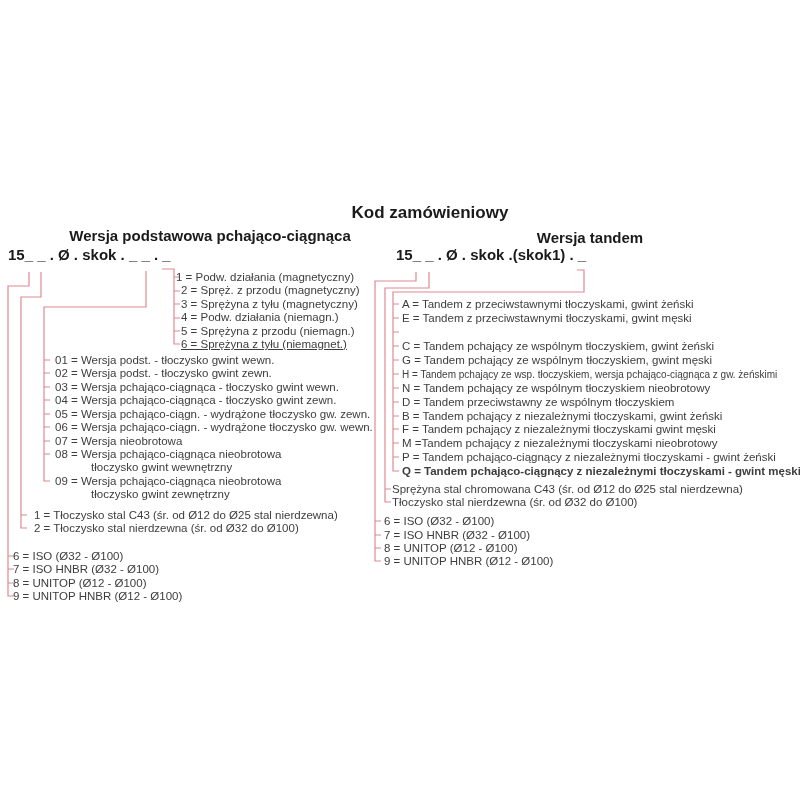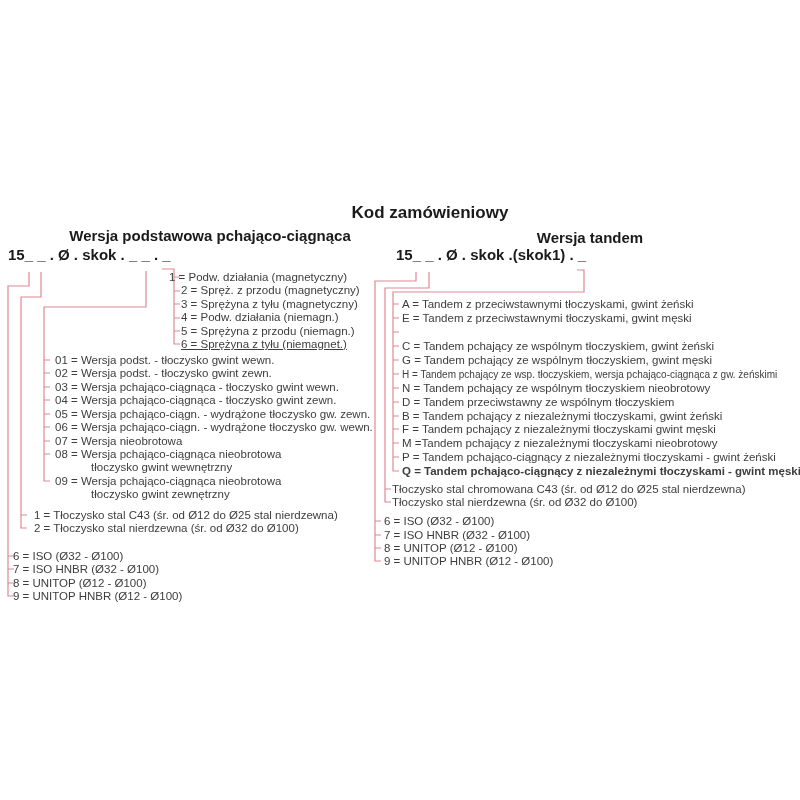--- a/index.html
+++ b/index.html
@@ -31,21 +31,21 @@
     <path d="M577,270 H584 V292 H393 V471 H399 M393,304 h6 M393,318 h6 M393,332 h6 M393,346 h6 M393,360 h6 M393,374 h6 M393,388 h6 M393,402 h6 M393,416 h6 M393,429 h6 M393,443 h6 M393,457 h6"></path>
   </svg>
 
   <div class="hdr title" style="left:270px;top:203px;width:320px;">Kod zamówieniowy</div>
   <div class="hdr subhdr" style="left:30px;top:227px;width:360px;">Wersja podstawowa pchająco-ciągnąca</div>
   <div class="hdr subhdr" style="left:470px;top:229px;width:240px;">Wersja tandem</div>
 
   <div class="code" style="left:8px;top:246px;">15_ _ . Ø . skok . _ _ . _</div>
   <div class="code" style="left:396px;top:246px;text-align:right;">15_ _ . Ø . skok .(skok1) . _</div>
 
-  <div class="t" style="left:169px;top:271px;">1 = Podw. działania (magnetyczny)</div>
+  <div class="t" style="left:176px;top:271px;">1 = Podw. działania (magnetyczny)</div>
   <div class="t" style="left:181px;top:284px;">2 = Spręż. z przodu (magnetyczny)</div>
   <div class="t" style="left:181px;top:298px;">3 = Sprężyna z tyłu (magnetyczny)</div>
   <div class="t" style="left:181px;top:311px;">4 = Podw. działania (niemagn.)</div>
   <div class="t" style="left:181px;top:325px;">5 = Sprężyna z przodu (niemagn.)</div>
   <div class="t" style="left:181px;top:338px;text-decoration:underline;">6 = Sprężyna z tyłu (niemagnet.)</div>
 
   <div class="t" style="left:55px;top:354px;">01 = Wersja podst. - tłoczysko gwint wewn.</div>
   <div class="t" style="left:55px;top:367px;">02 = Wersja podst. - tłoczysko gwint zewn.</div>
   <div class="t" style="left:55px;top:381px;">03 = Wersja pchająco-ciągnąca - tłoczysko gwint wewn.</div>
   <div class="t" style="left:55px;top:394px;">04 = Wersja pchająco-ciągnąca - tłoczysko gwint zewn.</div>
@@ -71,21 +71,21 @@
   <div class="t" style="left:402px;top:354px;">G = Tandem pchający ze wspólnym tłoczyskiem, gwint męski</div>
   <div class="t small" style="left:402px;top:369px;">H = Tandem pchający ze wsp. tłoczyskiem, wersja pchająco-ciągnąca z gw. żeńskimi</div>
   <div class="t" style="left:402px;top:382px;">N = Tandem pchający ze wspólnym tłoczyskiem nieobrotowy</div>
   <div class="t" style="left:402px;top:396px;">D = Tandem przeciwstawny ze wspólnym tłoczyskiem</div>
   <div class="t" style="left:402px;top:410px;">B = Tandem pchający z niezależnymi tłoczyskami, gwint żeński</div>
   <div class="t" style="left:402px;top:423px;">F = Tandem pchający z niezależnymi tłoczyskami gwint męski</div>
   <div class="t" style="left:402px;top:437px;">M =Tandem pchający z niezależnymi tłoczyskami nieobrotowy</div>
   <div class="t" style="left:402px;top:451px;">P = Tandem pchająco-ciągnący z niezależnymi tłoczyskami - gwint żeński</div>
   <div class="t" style="left:402px;top:465px;font-weight:bold;">Q = Tandem pchająco-ciągnący z niezależnymi tłoczyskami - gwint męski</div>
 
-  <div class="t" style="left:392px;top:483px;">Tłoczysko stal chromowana C43 (śr. od Ø12 do Ø25 stal nierdzewna)</div>
+  <div class="t" style="left:392px;top:483px;">Sprężyna stal chromowana C43 (śr. od Ø12 do Ø25 stal nierdzewna)</div>
   <div class="t" style="left:392px;top:496px;">Tłoczysko stal nierdzewna (śr. od Ø32 do Ø100)</div>
 
   <div class="t" style="left:384px;top:515px;">6 = ISO (Ø32 - Ø100)</div>
   <div class="t" style="left:384px;top:529px;">7 = ISO HNBR (Ø32 - Ø100)</div>
   <div class="t" style="left:384px;top:542px;">8 = UNITOP (Ø12 - Ø100)</div>
   <div class="t" style="left:384px;top:555px;">9 = UNITOP HNBR (Ø12 - Ø100)</div>
 
 </div>
 
 </body></html>

